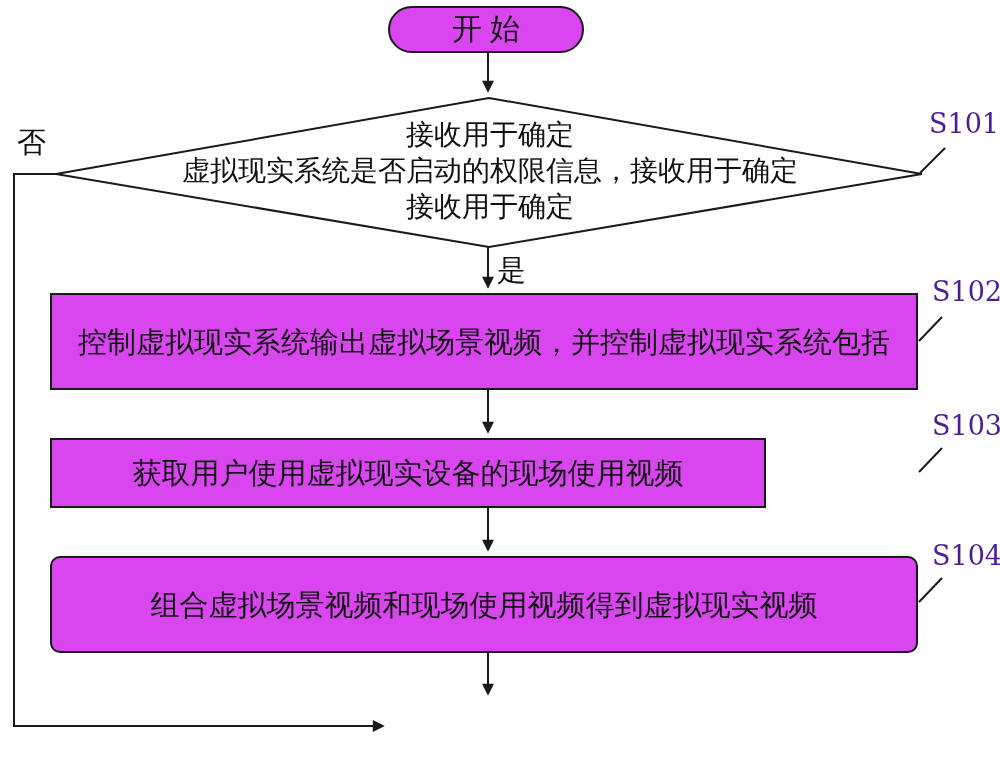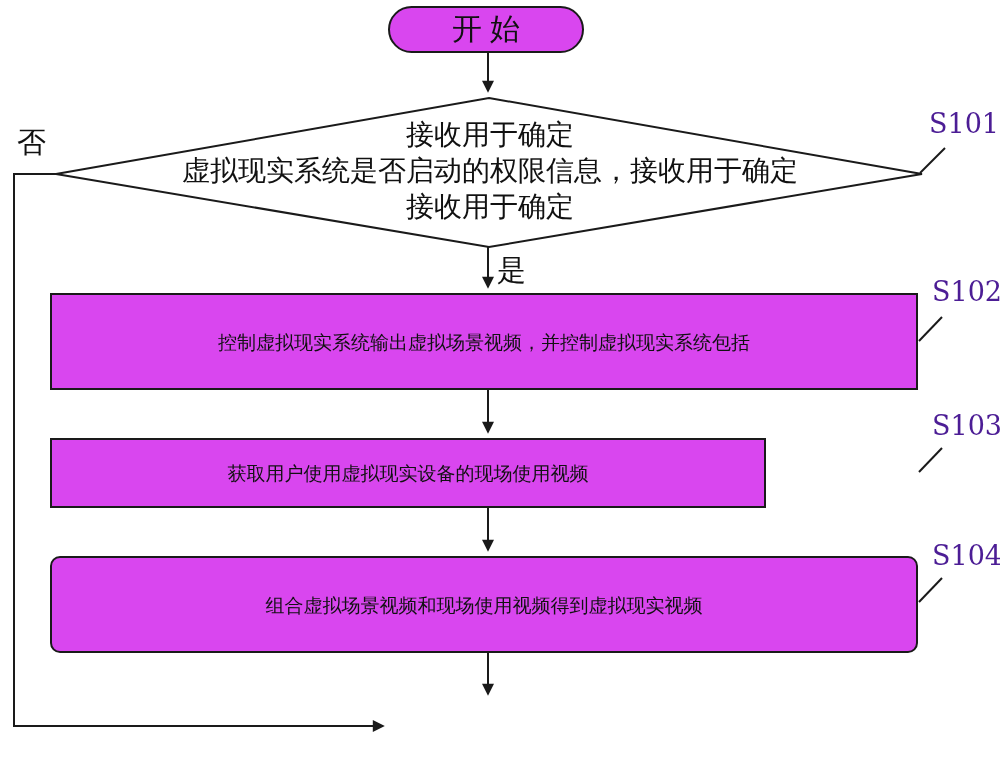--- a/index.html
+++ b/index.html
@@ -33,21 +33,21 @@
     justify-content: center;
     text-align: right;
   }
   .terminal {
     border-radius: 26px;
     font-size: 30px;
     letter-spacing: 8px;
   }
   .terminal .t-label { padding-left: 8px; }
   .process {
-    font-size: 19px;
+    font-size: 29px;
     line-height: 38px;
     flex-direction: column;
   }
   .decision-text {
     position: absolute;
     left: 110px;
     top: 117px;
     width: 760px;
     text-align: center;
     font-size: 28px;

